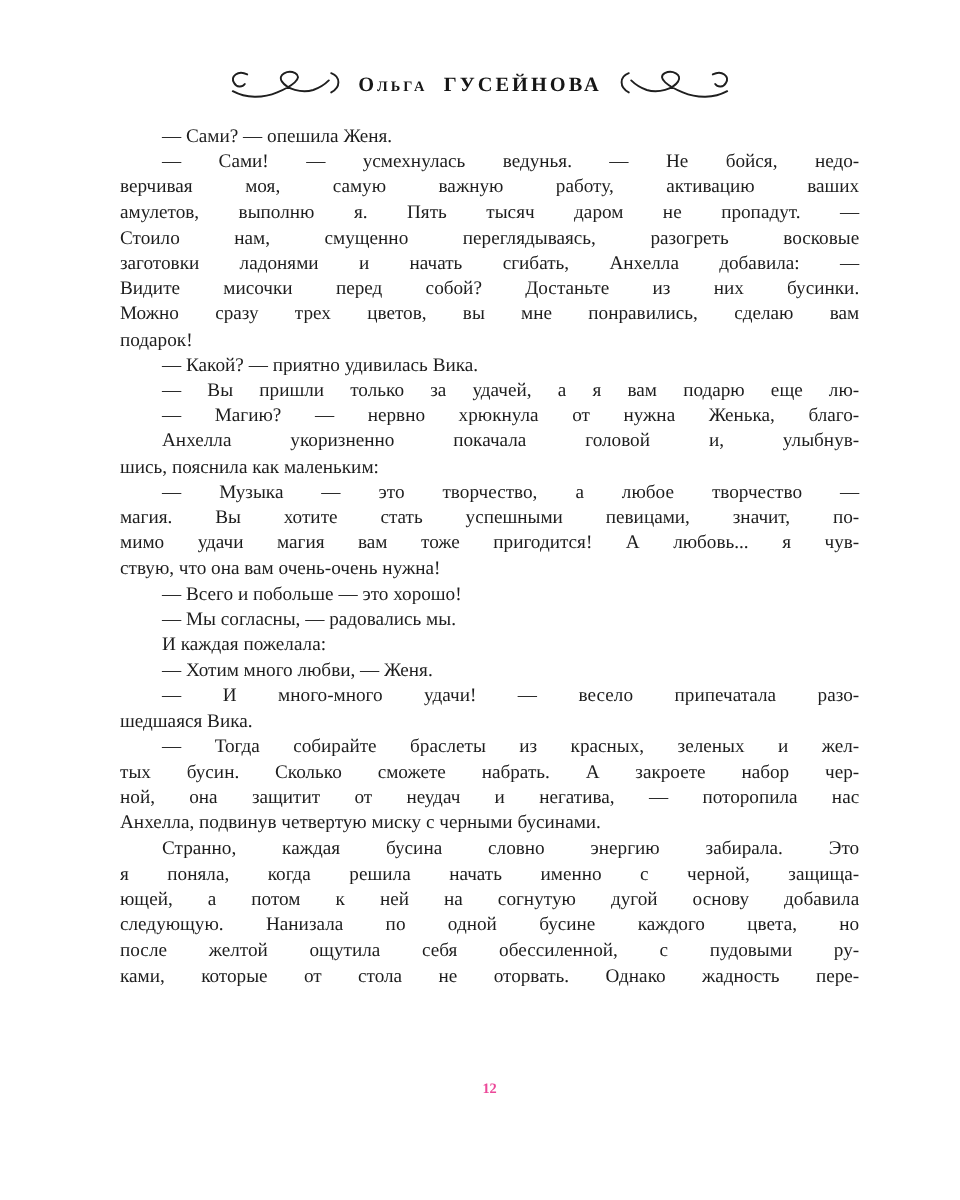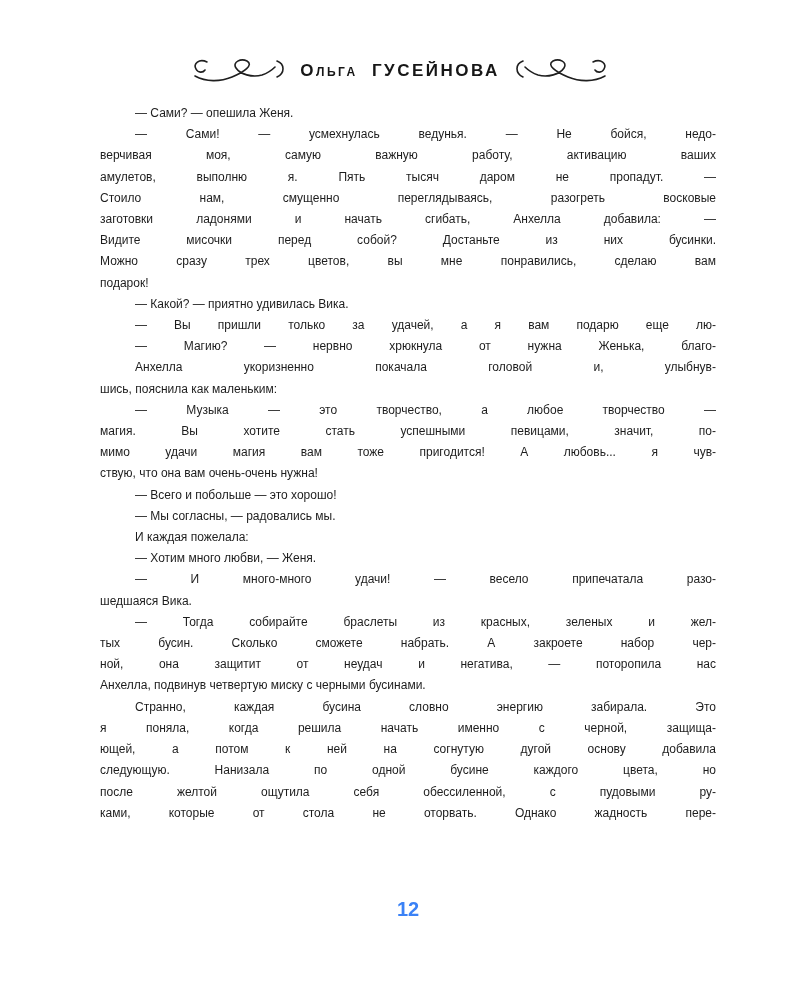--- a/index.html
+++ b/index.html
@@ -1,21 +1,21 @@
 <!DOCTYPE html>
 <html><head>
 <meta charset="utf-8">
 <style>
   html, body { margin: 0; padding: 0; background: #ffffff; }
   .page {
     position: relative;
     width: 800px;
     height: 932px;
     background: #ffffff;
-    font-family: Liberation Sans, sans-serif;
+    font-family: Liberation Serif, serif;
     color: #1d1d1d;
     overflow: hidden;
   }
   .running-header {
     position: absolute;
     top: 56px;
     left: 0;
     width: 100%;
     display: flex;
     justify-content: center;
@@ -37,41 +37,41 @@
     fill: none;
     stroke: #1f1f1f;
     stroke-width: 1.6;
     stroke-linecap: round;
   }
   .text-block {
     position: absolute;
     left: 100px;
     top: 103px;
     width: 616px;
-    font-size: 12px;
+    font-size: 16px;
     line-height: 21.2px;
   }
   .line {
     text-align: justify;
     text-align-last: justify;
     white-space: normal;
   }
   .line.first { text-indent: 35px; }
   .line.lastline { text-align-last: left; }
   .page-footer {
     position: absolute;
     left: 100px;
     width: 616px;
     top: 898px;
     text-align: center;
   }
   .page-number {
-    font-size: 20px;
+    font-size: 12px;
     font-weight: 700;
-    color: #3b82f6;
+    color: #ec4899;
   }
 </style>
 </head>
 <body>
 
 <div class="page">
 
   <header class="running-header">
     <svg class="flourish" viewBox="0 0 96 30" aria-hidden="true">
       <path d="M 15 6 C 7 2 1 8 4 13 C 6 17 11 17 13 14"></path>

